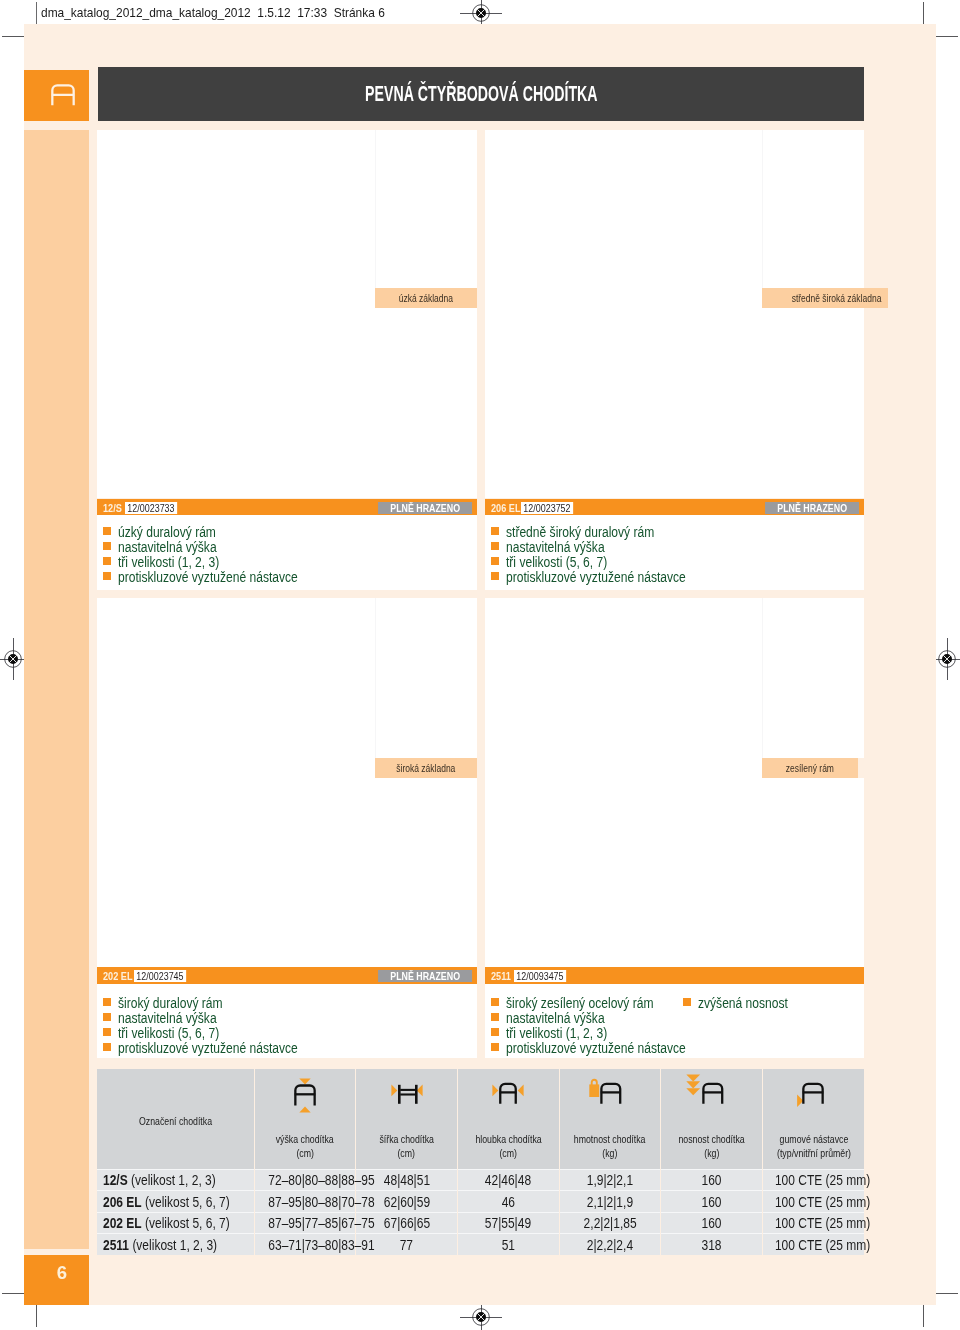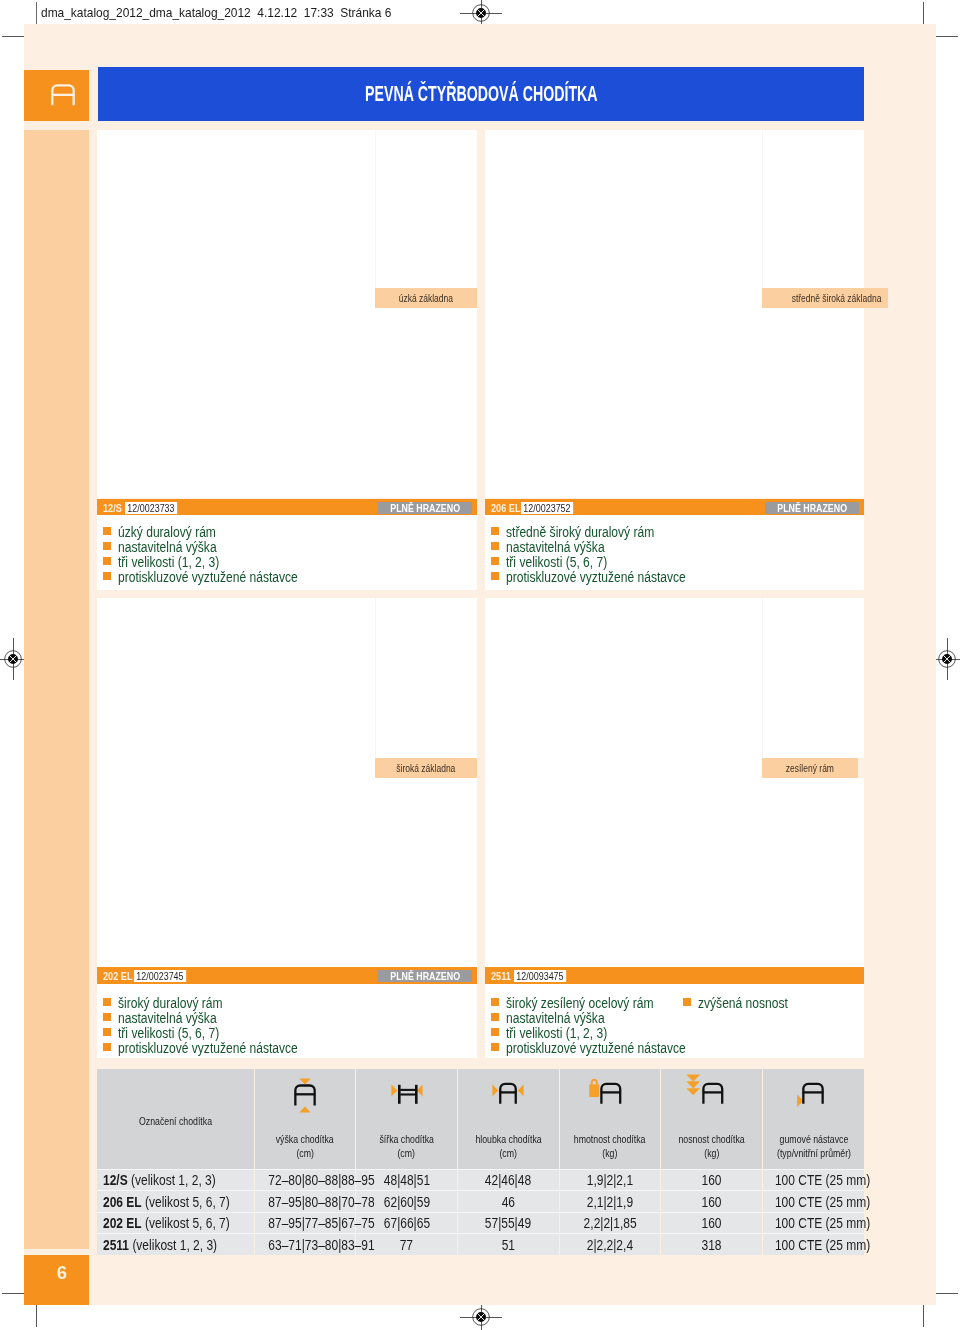--- a/index.html
+++ b/index.html
@@ -19,21 +19,21 @@
 
   .logobox{position:absolute;left:0px;top:46px;width:65px;height:51px;background:#f7911e;}
   .logobox svg{position:absolute;left:50%;top:50%;transform:translate(-50%,-50%);margin-left:6px;margin-top:-1.5px;}
 
   .sidebar{position:absolute;left:0px;top:106px;width:65px;height:1119px;background:#fccfa0;}
 
   .pagenum{position:absolute;left:0px;top:1231px;width:65px;height:50px;background:#f7911e;
            color:#fdf0d9;font-weight:bold;font-size:18.5px;text-align:center;line-height:35px;
            padding-left:11px;box-sizing:border-box;}
 
-  .titlebar{position:absolute;left:74px;top:43px;width:766px;height:54px;background:#1d4ed8;}
+  .titlebar{position:absolute;left:74px;top:43px;width:766px;height:54px;background:#404040;}
   .titlebar .t{position:absolute;left:0;right:0;top:50%;transform:translateY(-50%);
       text-align:center;color:#ffffff;font-weight:bold;font-size:22px;}
   .titlebar .t span{display:inline-block;transform:scaleX(0.645);white-space:nowrap;}
 
   
   .quad{position:absolute;}
   .photo{position:absolute;background:#ffffff;}
   .inset{position:absolute;background:#ffffff;border-left:1px solid #f6f6f7;box-sizing:border-box;}
   .caption{position:absolute;background:#fccfa0;color:#3a2f22;font-size:10.9px;
            line-height:20.4px;height:20px;white-space:nowrap;display:flex;
@@ -77,21 +77,21 @@
   .rowcell.first{text-align:left;padding-left:6px;}
   .rowcell b{font-weight:bold;}
   .rowcell .sc{display:inline-block;transform:scaleX(0.80);transform-origin:center center;white-space:nowrap;}
   .rowcell.first .sc{transform-origin:left center;}
   tr.odd td,tr.even td{background:#e4e6e8;border-top:1.2px solid #f6f7f8;}
 </style>
 </head>
 <body>
 
 <div class="filehdr-rule"></div>
-<div class="filehdr">dma_katalog_2012_dma_katalog_2012  4.12.12  17:33  Stránka 6</div>
+<div class="filehdr">dma_katalog_2012_dma_katalog_2012  1.5.12  17:33  Stránka 6</div>
 
 <div class="cropmark" style="left:2px;top:36px;width:22px;height:1px;"></div>
 <div class="cropmark" style="left:936px;top:36px;width:22px;height:1px;"></div>
 <div class="cropmark" style="left:923px;top:2px;width:1px;height:22px;"></div>
 <div class="cropmark" style="left:2px;top:1293px;width:22px;height:1px;"></div>
 <div class="cropmark" style="left:36px;top:1305px;width:1px;height:22px;"></div>
 <div class="cropmark" style="left:936px;top:1293px;width:22px;height:1px;"></div>
 <div class="cropmark" style="left:923px;top:1305px;width:1px;height:22px;"></div>
 
 <div class="reg" style="left:459px;top:-9px;">

